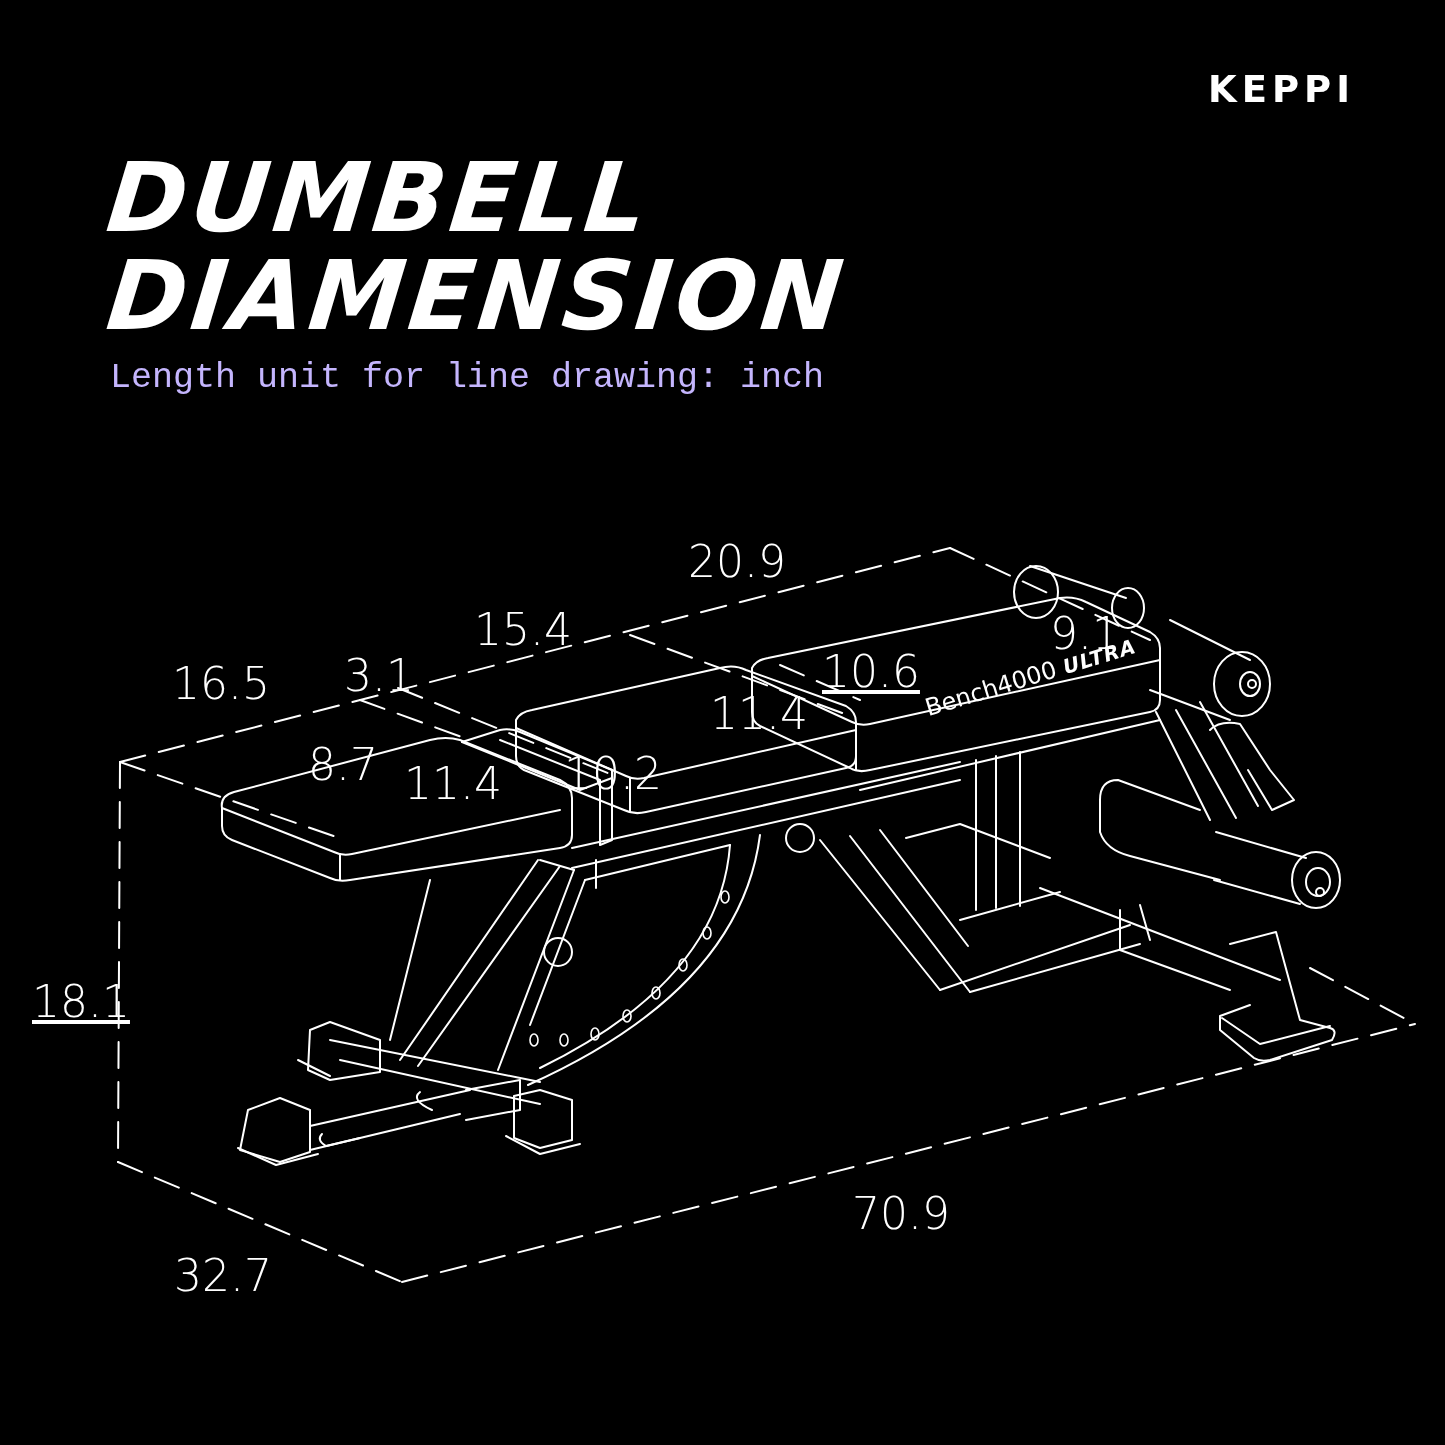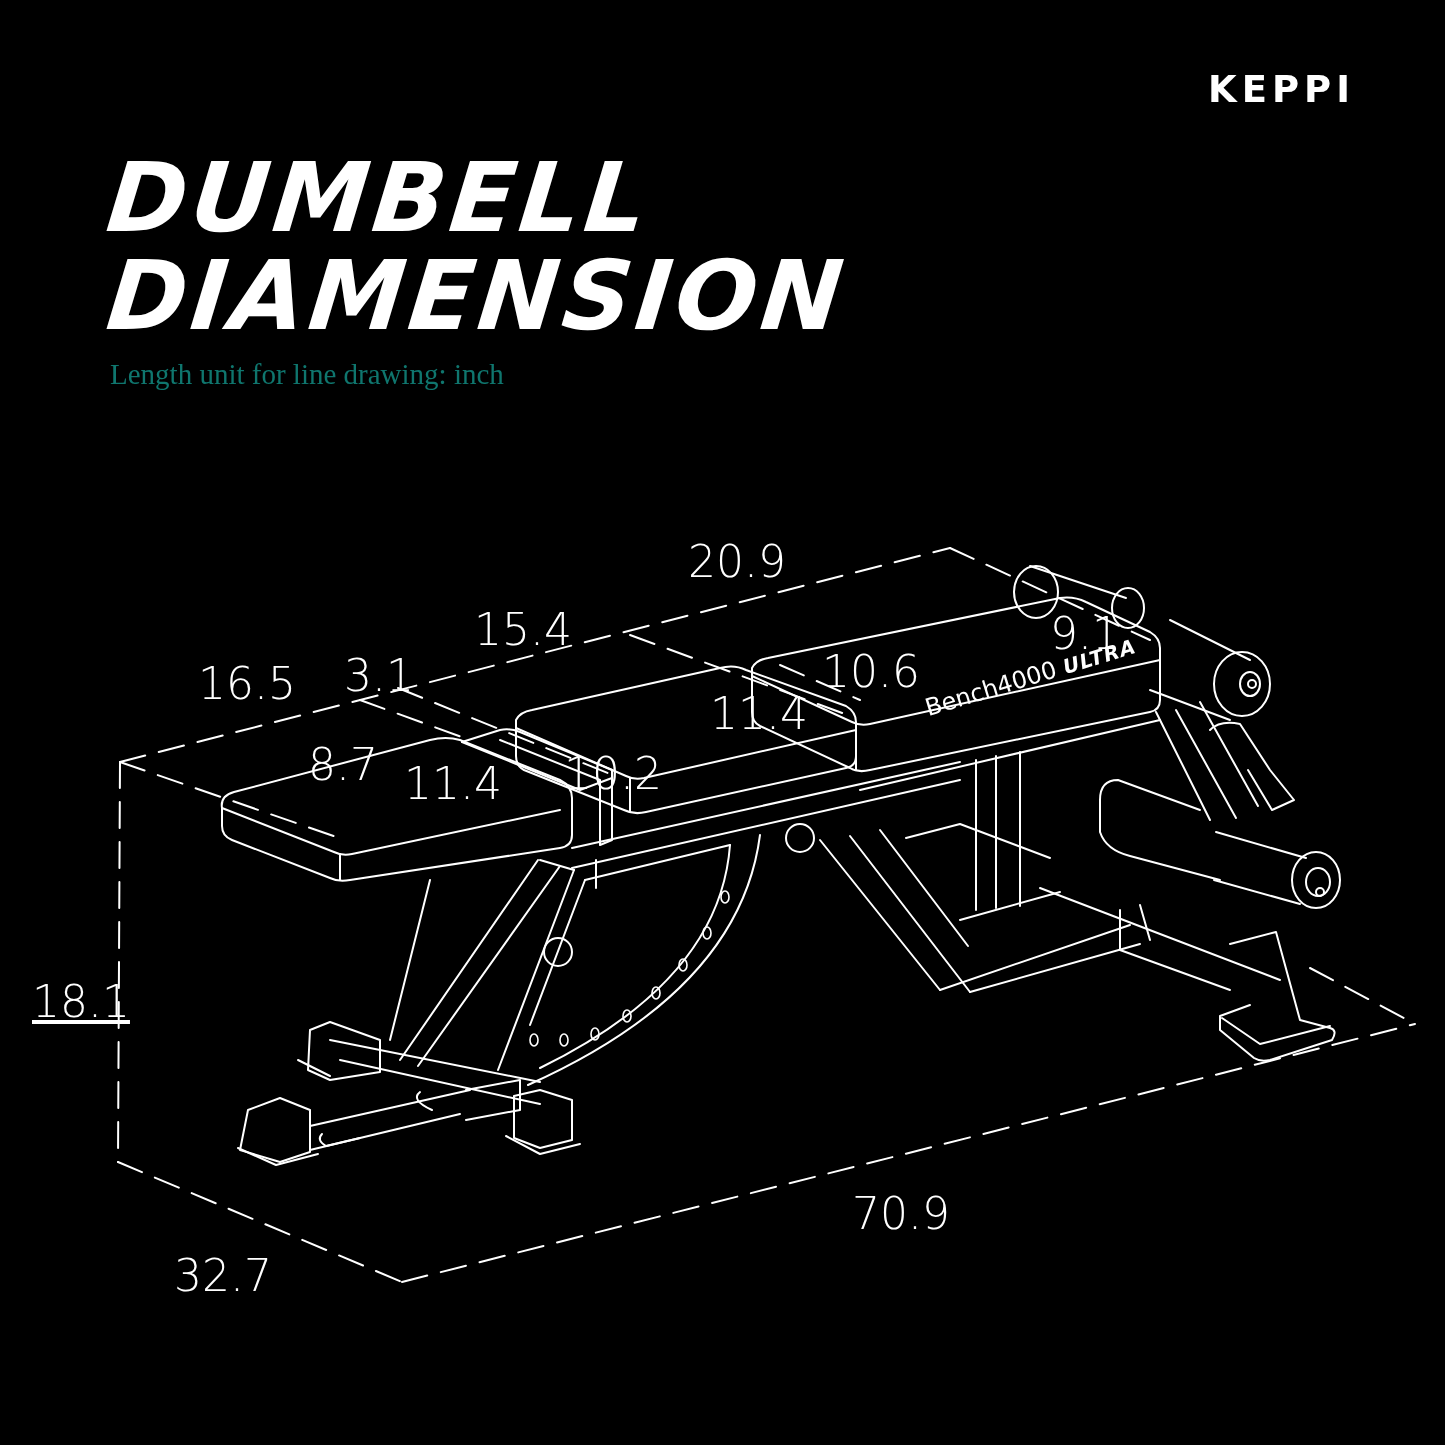--- a/index.html
+++ b/index.html
@@ -1,21 +1,21 @@
 <!DOCTYPE html>
 <html><head>
 <meta charset="utf-8">
 <style>
   html, body { margin: 0; padding: 0; background: #000; }
   body { width: 1445px; height: 1445px; position: relative; overflow: hidden; font-family: "Liberation Sans", "DejaVu Sans", sans-serif; color: #fff; }
   .brand { position: absolute; left: 1188px; top: 68px; font-size: 37px; font-weight: 700; letter-spacing: 5px; color: #fff; font-family: "DejaVu Sans", sans-serif; margin-left: 20px; }
   .title { position: absolute; left: 108px; font-size: 96px; font-weight: 900; font-style: italic; letter-spacing: 4px; line-height: 1; color: #fff; font-family: "DejaVu Sans", sans-serif; transform: skewX(-6deg); transform-origin: left; }
   .title.l1 { top: 150px; }
   .title.l2 { top: 248px; }
-  .subtitle { position: absolute; left: 110px; top: 358px; font-size: 29px; font-weight: 400; color: #0f766e; font-family: Liberation Serif, serif; }
+  .subtitle { position: absolute; left: 110px; top: 358px; font-size: 35px; font-weight: 400; color: #c4b5fd; font-family: Liberation Mono, monospace; }
   .drawing { position: absolute; left: 0; top: 0; width: 1445px; height: 1445px; }
   .dim { position: absolute; font-size: 44px; color: #fff; font-family: "DejaVu Sans", sans-serif; font-weight: 300; white-space: nowrap; }
   .model { position: absolute; left: 930px; top: 694px; font-size: 24px; color: #fff; font-family: "DejaVu Sans", sans-serif; transform: rotate(-17deg); transform-origin: left bottom; white-space: nowrap; }
   .model .sub { font-style: italic; font-weight: 700; font-size: 20px; letter-spacing: 1px; }
 </style>
 </head>
 <body>
 
 <div class="brand">KEPPI</div>
 <div class="title l1">DUMBELL</div>
@@ -152,24 +152,24 @@
     <path d="M322 1134 Q316 1140 326 1146 L360 1138"></path>
     <path d="M420 1092 Q410 1100 432 1110"></path>
     <path d="M466 1090 L520 1080 L520 1110 L466 1120"></path>
     <path d="M514 1096 L540 1090 L572 1100 L572 1140 L540 1148 L514 1138 Z"></path>
     <path d="M506 1136 L540 1154 L580 1144"></path>
   </g>
 </svg>
 
 <div class="dim" style="left:688px; top:536px;">20.9</div>
 <div class="dim" style="left:474px; top:604px;">15.4</div>
-<div class="dim" style="left:198px; top:658px;">16.5</div>
+<div class="dim" style="left:172px; top:658px;">16.5</div>
 <div class="dim" style="left:344px; top:650px;">3.1</div>
 <div class="dim" style="left:1050px; top:608px;">9.1</div>
-<div class="dim" style="left:822px; top:646px;">10.6</div>
+<div class="dim" style="left:822px; top:646px;text-decoration:underline;">10.6</div>
 <div class="dim" style="left:710px; top:688px;">11.4</div>
 <div class="dim" style="left:564px; top:712px;margin-top:36px;">10.2</div>
 <div class="dim" style="left:404px; top:758px;">11.4</div>
 <div class="dim" style="left:308px; top:739px;">8.7</div>
 <div class="dim" style="left:32px; top:976px;text-decoration:underline;">18.1</div>
 <div class="dim" style="left:852px; top:1188px;">70.9</div>
 <div class="dim" style="left:174px; top:1250px;">32.7</div>
 
 <div class="model">
   <span>Bench4000</span>

